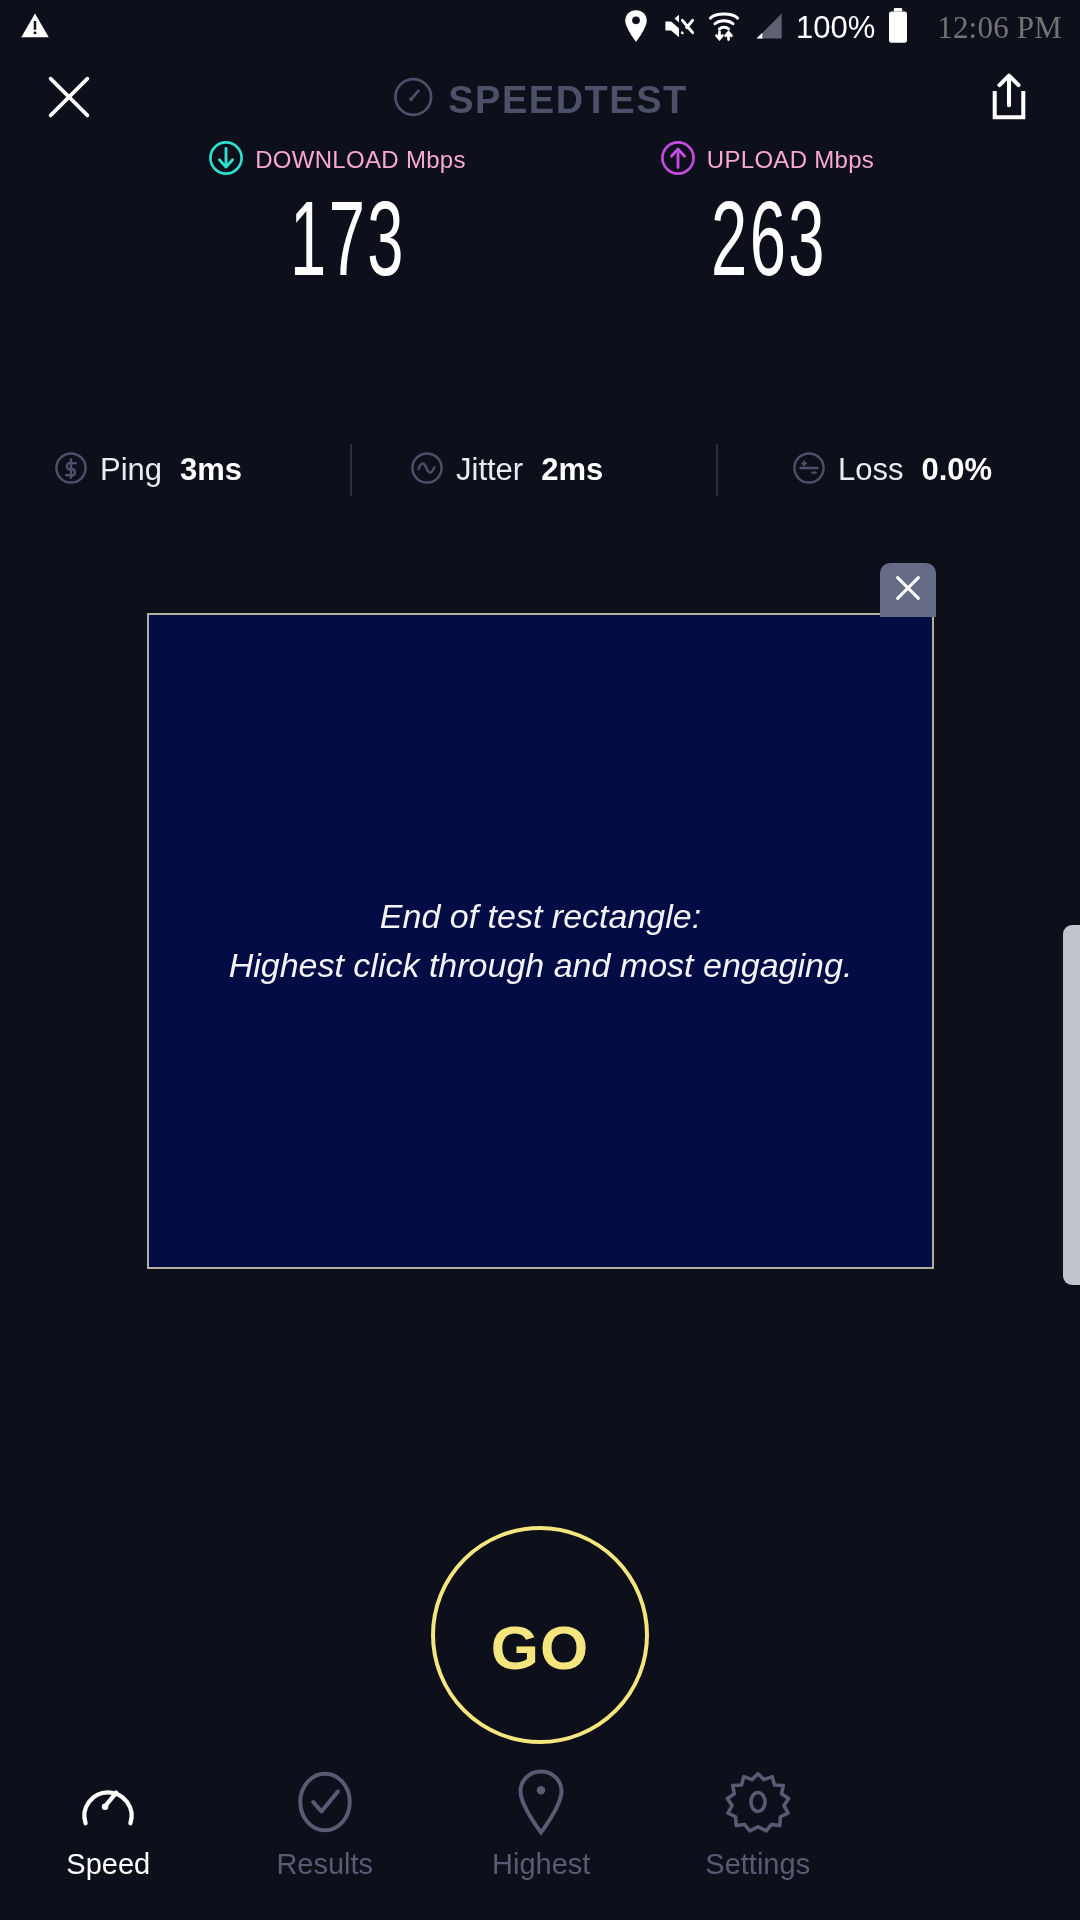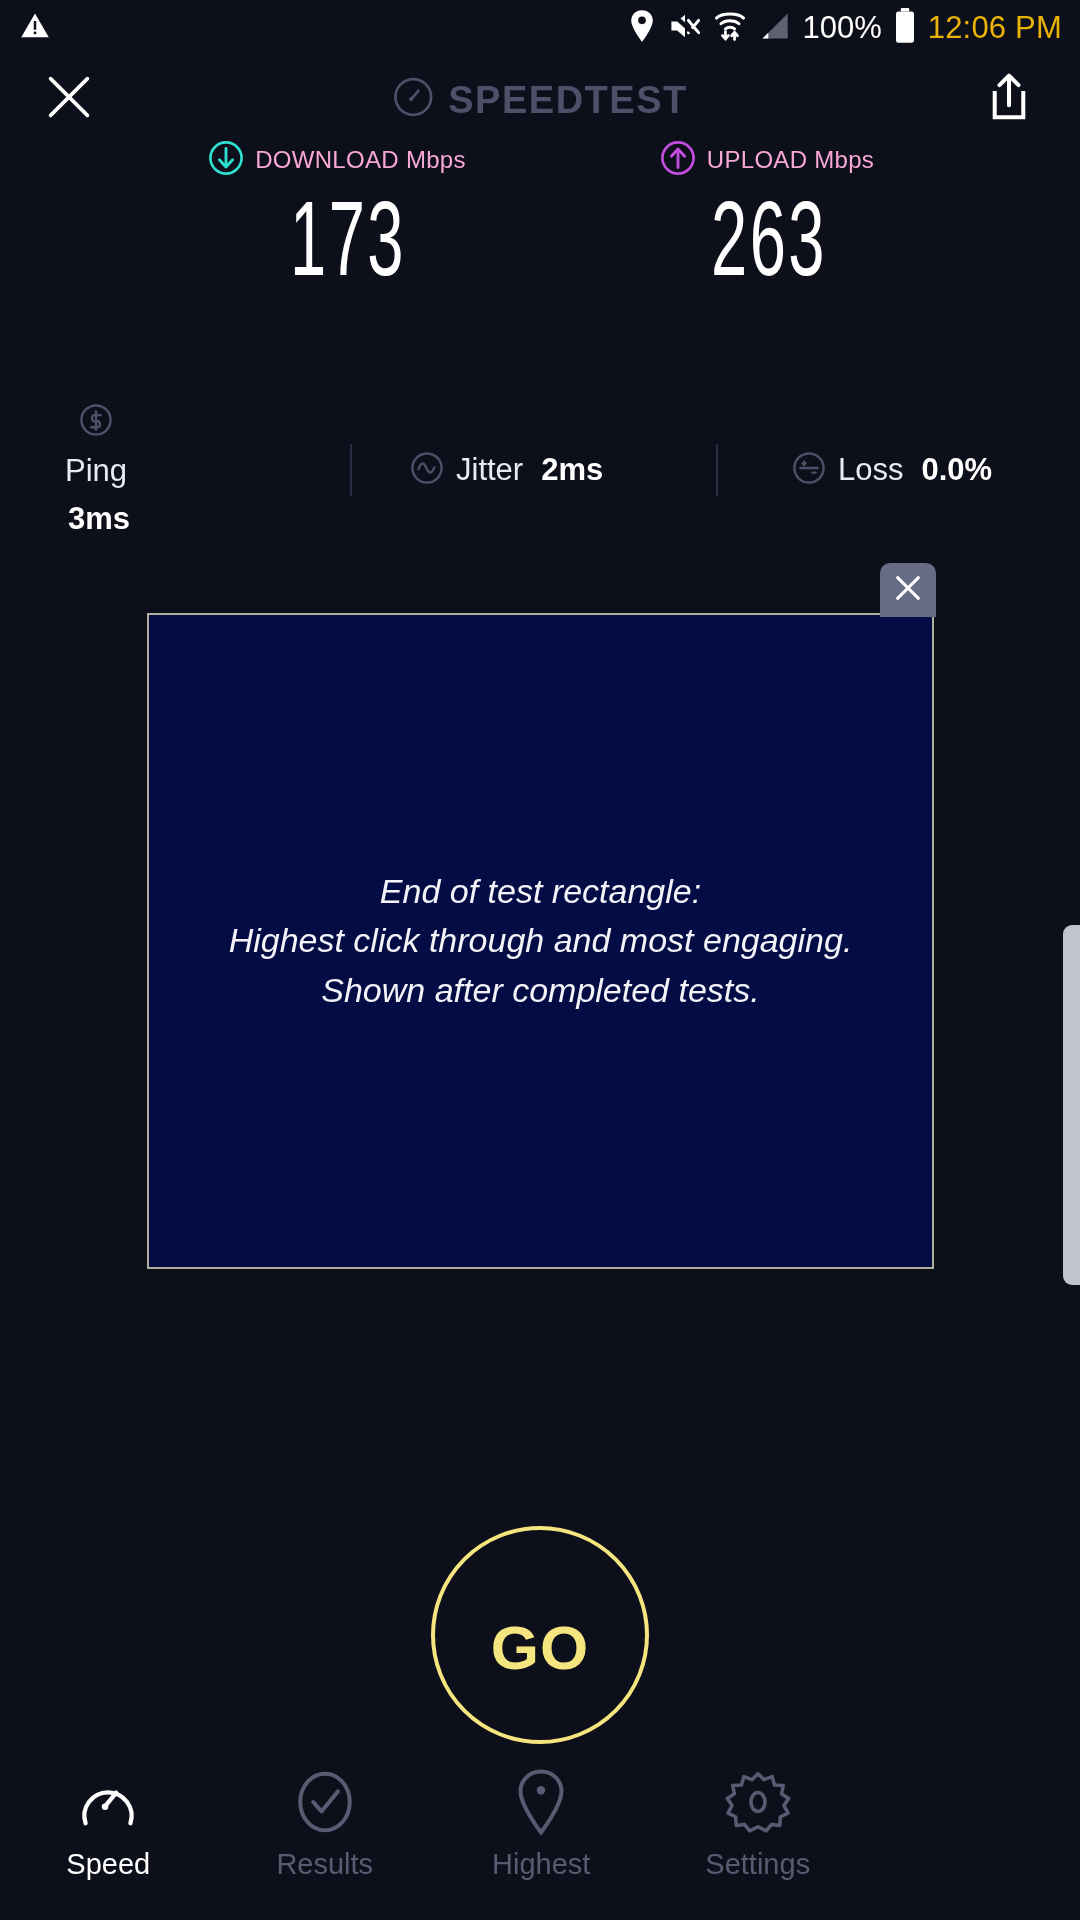--- a/index.html
+++ b/index.html
@@ -22,22 +22,22 @@
     display:flex; align-items:center;
     padding:0 18px 0 20px;
     color:#ffffff;
   }
   #statusbar .left { display:flex; align-items:center; gap:12px; }
   #statusbar .right {
     margin-left:auto; display:flex; align-items:center; gap:12px;
   }
   .sb-time {
     font-size:31px; letter-spacing:0.2px;
-    font-family:Liberation Sans, sans-serif;
-    color:#eab308; white-space:nowrap;
+    font-family:Liberation Serif, serif;
+    color:#737373; white-space:nowrap;margin-left:16px;
   }
   .sb-batt-pct {
     font-size:31px; color:#ffffff; white-space:nowrap;
   }
   .ico { display:block; }
 
   
   #header {
     position:absolute; top:56px; left:0;
     width:1080px; height:86px;
@@ -106,21 +106,21 @@
   .stat-name {
     font-size:31px; color:#e9ebf3; font-weight:400;
   }
   .stat-val {
     font-size:31px; color:#ffffff; font-weight:700; margin-left:6px;
   }
   .divider {
     position:absolute; top:50%; transform:translateY(-50%);
     width:2px; height:52px; background:#2a2e42;
   }
-  #stat-ping { left:62px;flex-direction:column; }
+  #stat-ping { left:54px; }
   #div-1 { left:350px; }
   #stat-jitter { left:410px; }
   #div-2 { left:716px; }
   #stat-loss { left:792px; }
 
   
   #ad-close {
     position:absolute; left:880px; top:563px;
     width:56px; height:54px;
     background:#666b86;
@@ -352,21 +352,20 @@
       <svg width="30" height="30" viewBox="0 0 26 26">
         <path d="M4 4 L22 22 M22 4 L4 22" stroke="#ffffff" stroke-width="2.6" stroke-linecap="round"></path>
       </svg>
     </span>
   </div>
 
   <div id="ad-rect">
     <div id="ad-text">
       <div>End of test rectangle:</div>
       <div>Highest click through and most engaging.</div>
-      <div>Shown after completed tests.</div>
     </div>
   </div>
 
   <div id="scrollbar"></div>
 
   <div id="go-btn">
     <span id="go-label">GO</span>
   </div>
 
   <div id="bottomnav">

